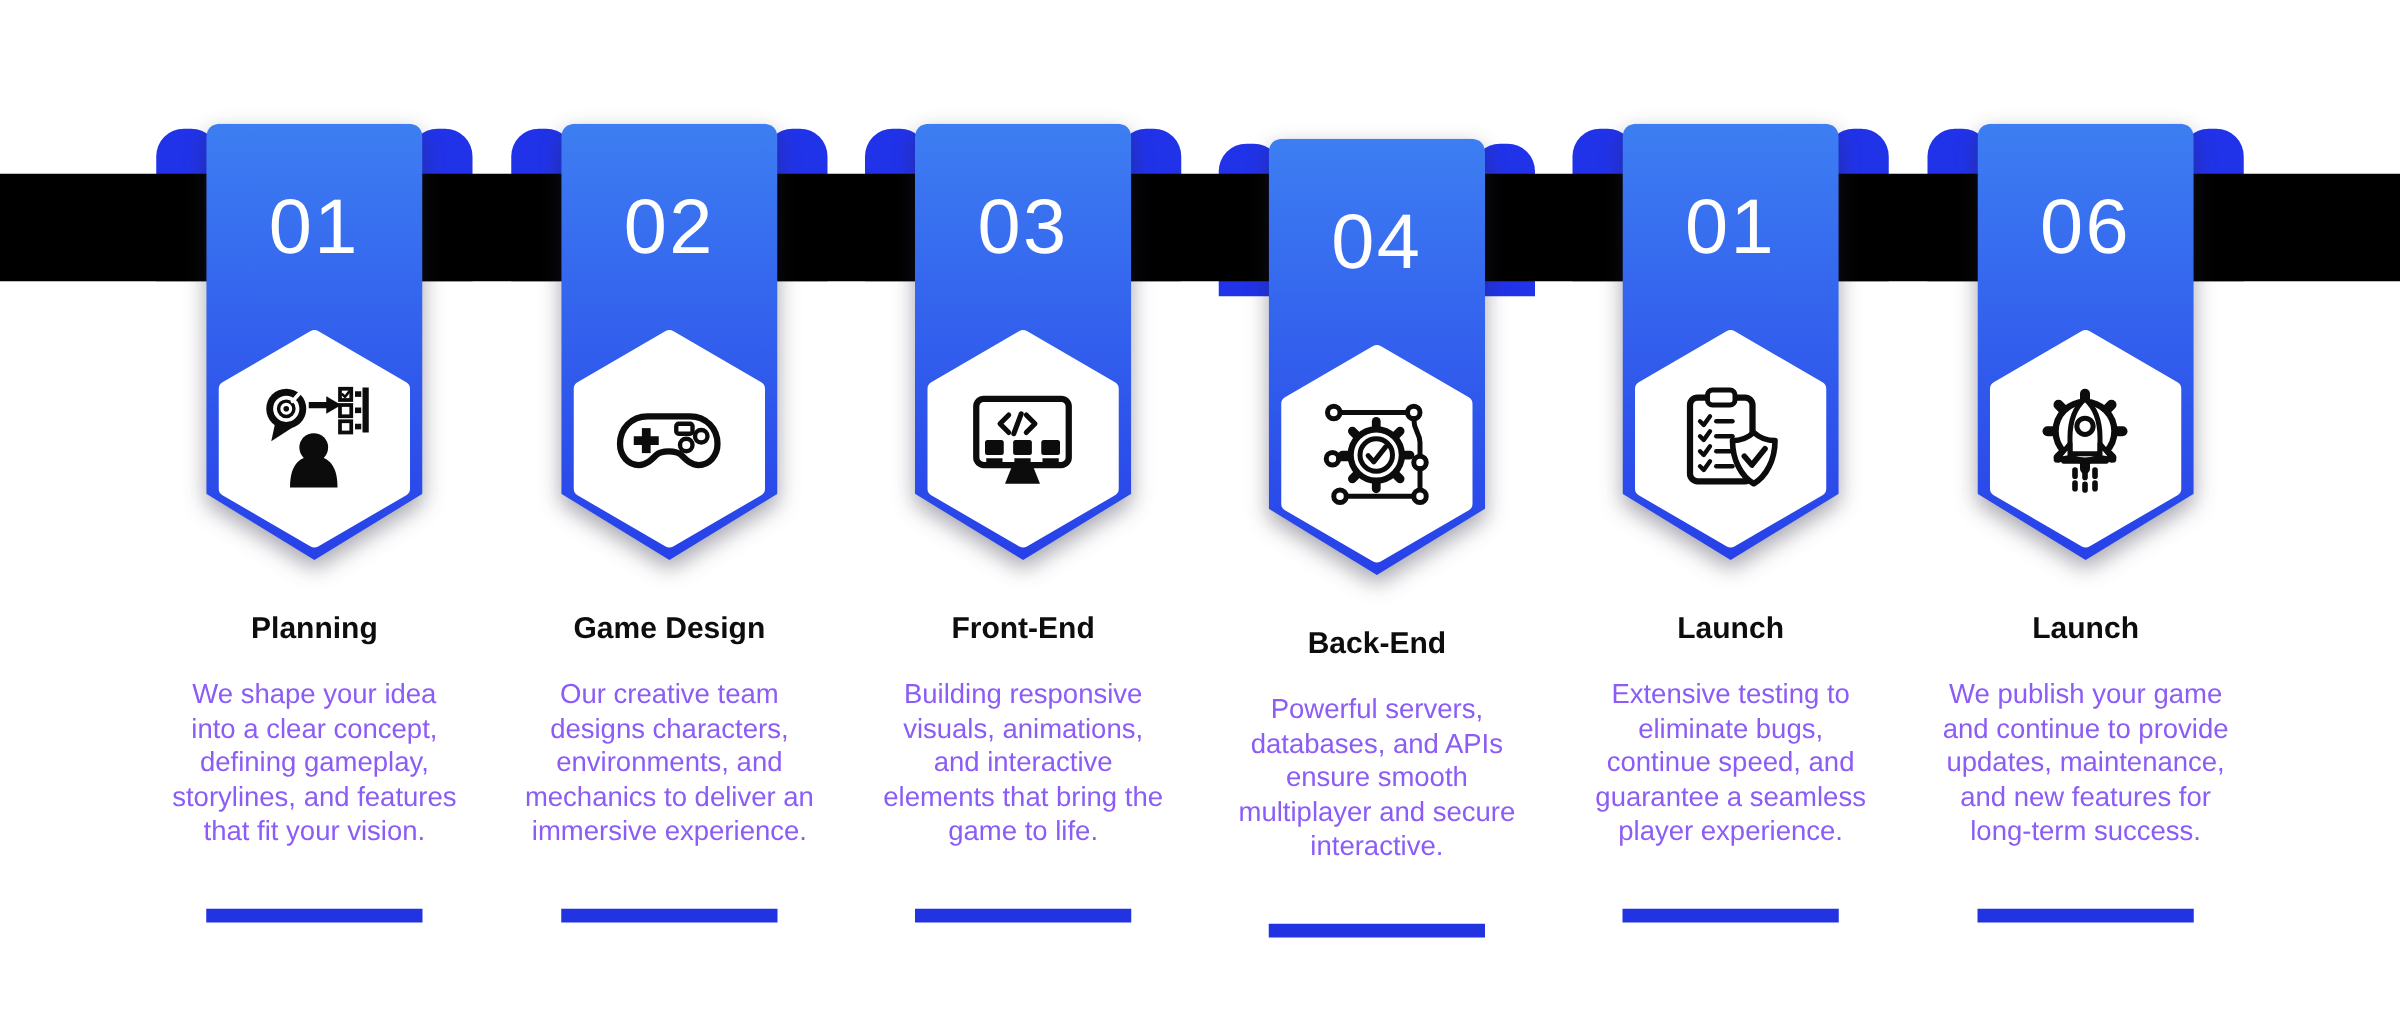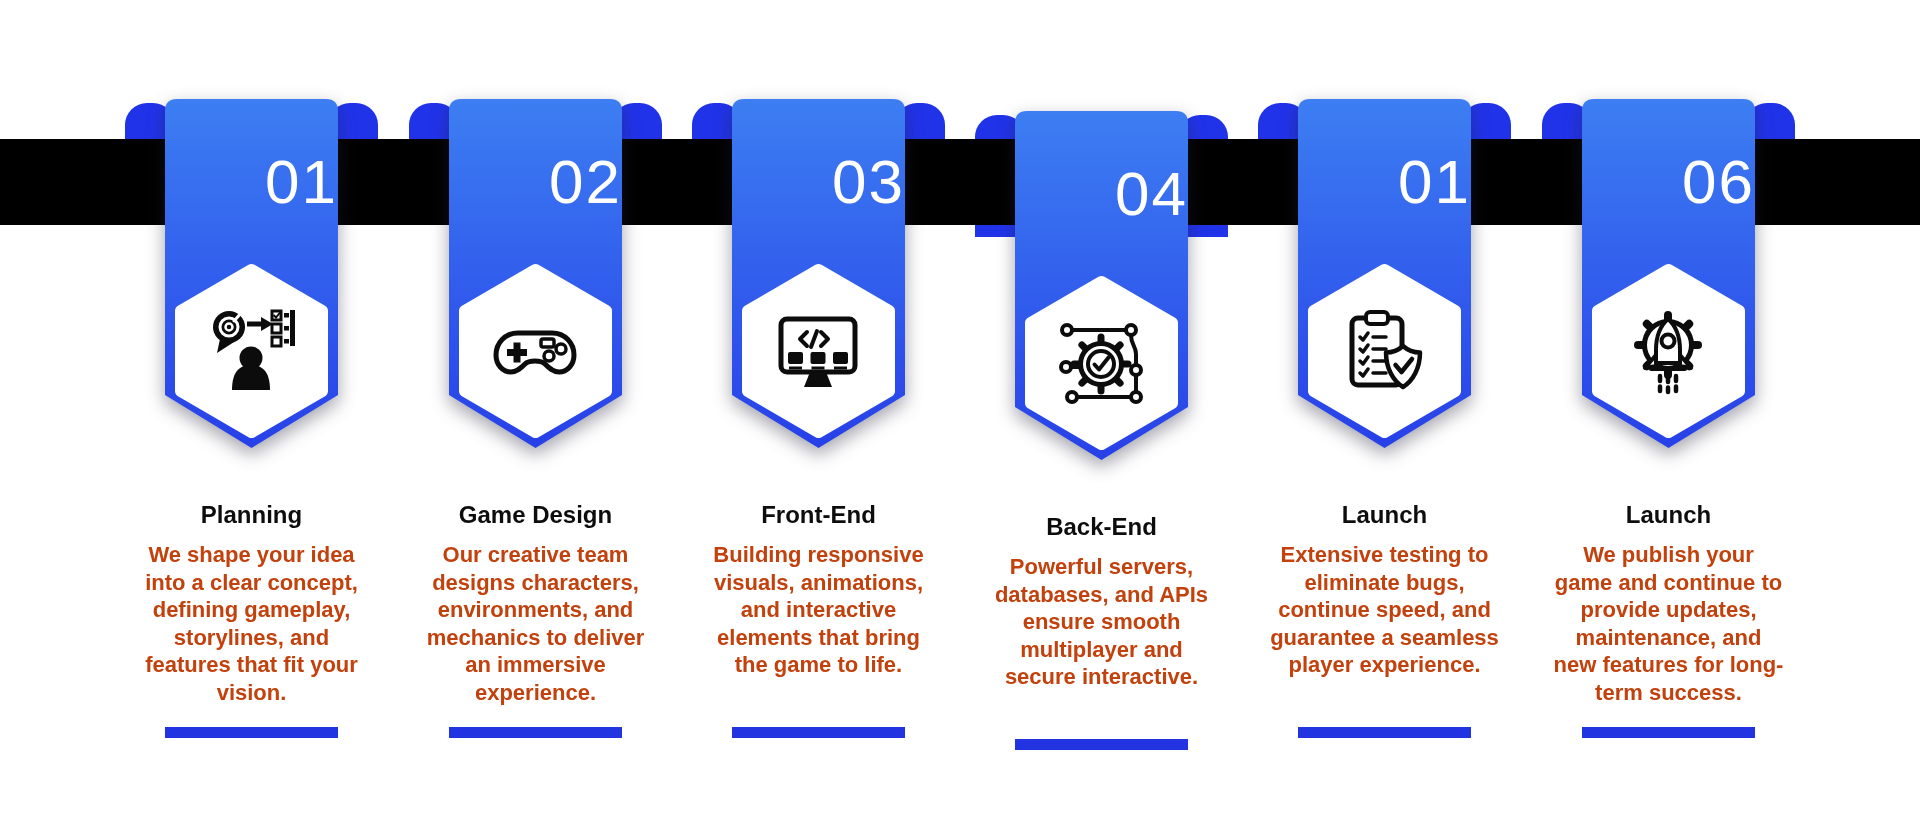--- a/index.html
+++ b/index.html
@@ -8,27 +8,27 @@
   .bar{position:absolute;left:0;top:139px;width:100%;height:86px;background:#000;z-index:2;}
   .step{position:absolute;top:0;width:283px;height:820px;}
   .s1{left:110px;} .s2{left:394px;} .s3{left:677px;} .s4{left:960px;margin-top:12px;} .s5{left:1243px;} .s6{left:1527px;}
   .ear{position:absolute;top:103px;width:50px;height:122px;background:#2133e9;
        border-radius:22px 22px 0 0;z-index:1;}
   .ear-l{left:15px;} .ear-r{left:218px;}
   .ribbon{position:absolute;left:55px;top:99px;width:173px;height:349px;z-index:3;
           filter:drop-shadow(0 7px 9px rgba(35,35,60,.42));}
   .rsvg{position:absolute;left:0;top:0;width:173px;height:349px;}
   .num{position:absolute;top:38px;left:0;width:100%;height:90px;line-height:90px;
-       text-align:right;font-size:62px;font-weight:400;letter-spacing:2px;color:#fff;}
+       text-align:center;font-size:62px;font-weight:400;letter-spacing:2px;color:#fff;}
   .icon{position:absolute;left:41px;top:207px;width:90px;height:90px;}
   .icon svg{width:100%;height:100%;display:block;}
-  .title{position:absolute;top:500px;left:0;width:283px;text-align:center;
+  .title{position:absolute;top:488px;left:0;width:283px;text-align:center;
          font-size:24px;line-height:30px;font-weight:700;color:#0d0d0d;}
   .desc{position:absolute;top:541px;left:25px;width:233px;text-align:center;
-        font-size:22px;line-height:27.5px;color:#c2410c;font-weight:bold;}
+        font-size:22px;line-height:27.5px;color:#8b5cf6;}
   .rule{position:absolute;top:727px;left:55px;width:173px;height:11px;background:#2233e2;}
 </style>
 </head>
 <body>
 
 <div class="canvas">
   <div class="bar"></div>
 
   <div class="step s1">
     <div class="ear ear-l"></div>

